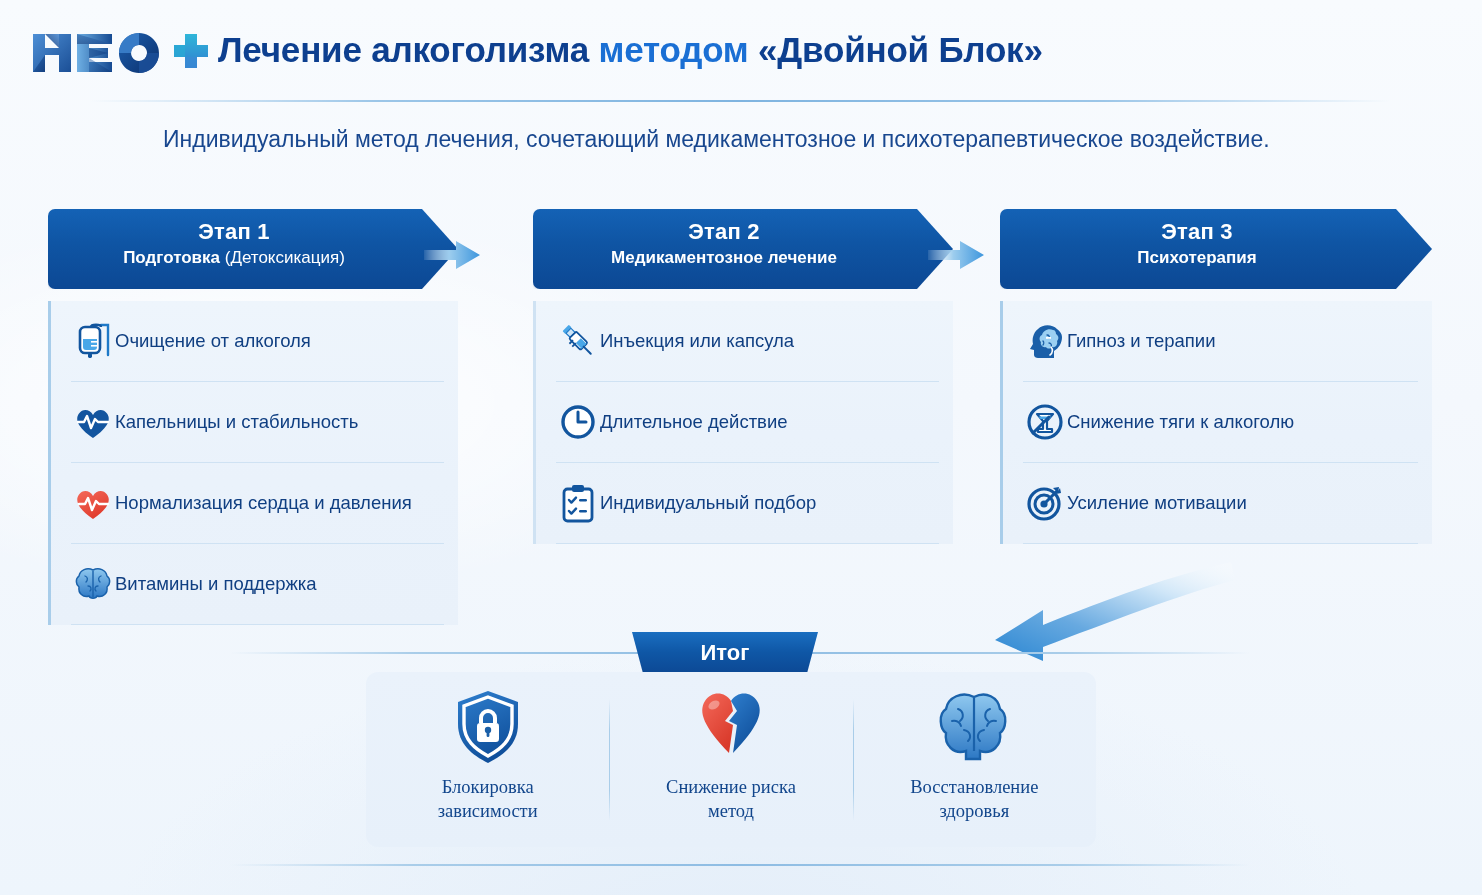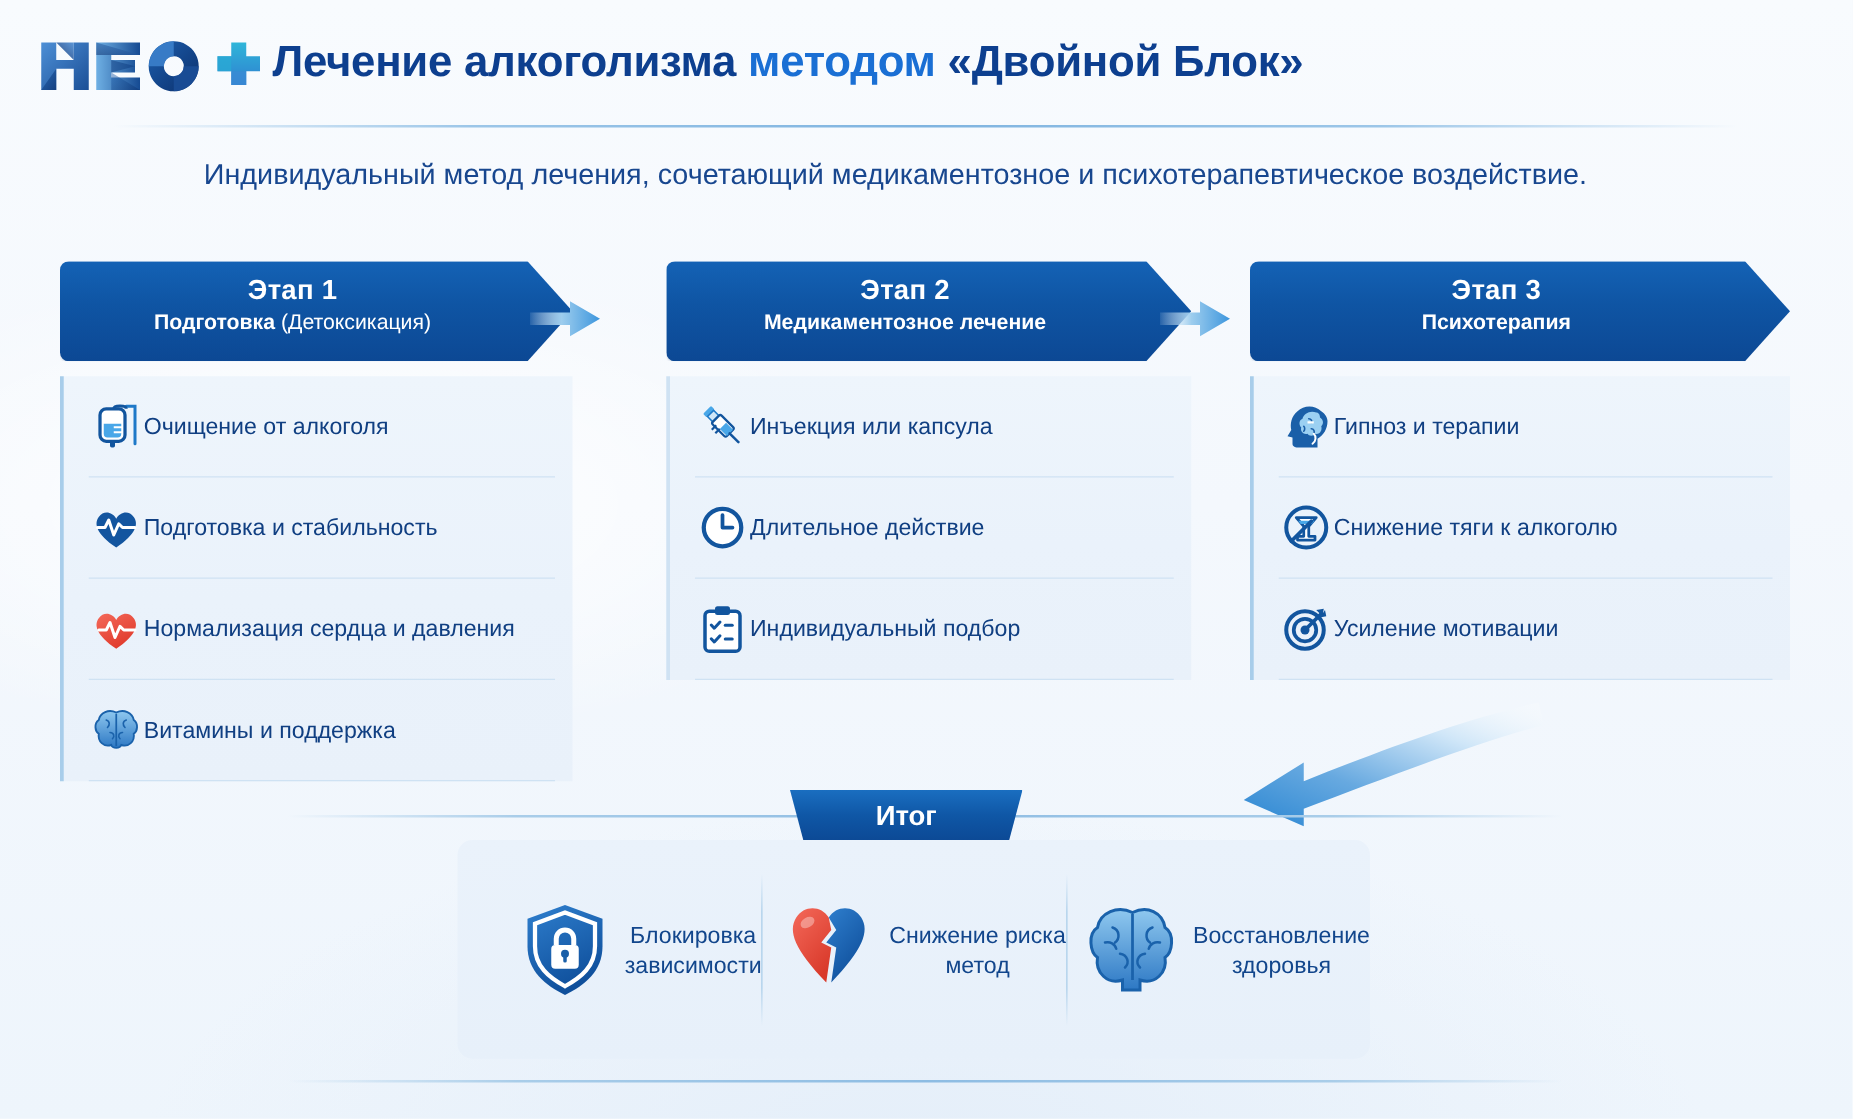--- a/index.html
+++ b/index.html
@@ -161,23 +161,25 @@
     background: linear-gradient(180deg, #eaf2fb 0%, #e7f0fa 100%);
     border-radius: 12px;
     display: flex;
     align-items: center;
   }
   .result-col {
     flex: 1 1 0;
     position: relative;
     height: 150px;
     display: flex;
+    flex-direction: column;
     align-items: center;
-    justify-content: flex-end;
+    justify-content: flex-start;
     gap: 6px;
+    font-family: Liberation Serif, serif;
   }
   .result-col + .result-col::before {
     content: "";
     position: absolute;
     left: 0; top: 14px;
     width: 1px; height: 122px;
     background: linear-gradient(180deg, rgba(160,200,230,0) 0%, #a9cde9 25%, #a9cde9 75%, rgba(160,200,230,0) 100%);
   }
   .result-icon {
     width: 84px; height: 84px;
@@ -279,21 +281,21 @@
         <span class="feat-label">Очищение от алкоголя</span>
       </div>
 
       <div class="feat">
         <span class="feat-icon">
           <svg viewBox="0 0 44 44" width="44" height="44">
             <path d="M22,38 C6,27 4,19 8,13.5 C12,8 19,9.5 22,15 C25,9.5 32,8 36,13.5 C40,19 38,27 22,38 z" fill="#13559f"></path>
             <path d="M7,22 h6 l3,-6 l4,12 l4,-9 l3,3 h10" fill="none" stroke="#ffffff" stroke-width="2.4" stroke-linejoin="round" stroke-linecap="round"></path>
           </svg>
         </span>
-        <span class="feat-label">Подготовка и стабильность</span>
+        <span class="feat-label">Капельницы и стабильность</span>
       </div>
 
       <div class="feat">
         <span class="feat-icon">
           <svg viewBox="0 0 44 44" width="44" height="44">
             <defs>
               <linearGradient id="redg" x1="0" y1="0" x2="0.6" y2="1">
                 <stop offset="0" stop-color="#f4695a"></stop>
                   <stop offset="1" stop-color="#e03b2c"></stop>
               </linearGradient>

